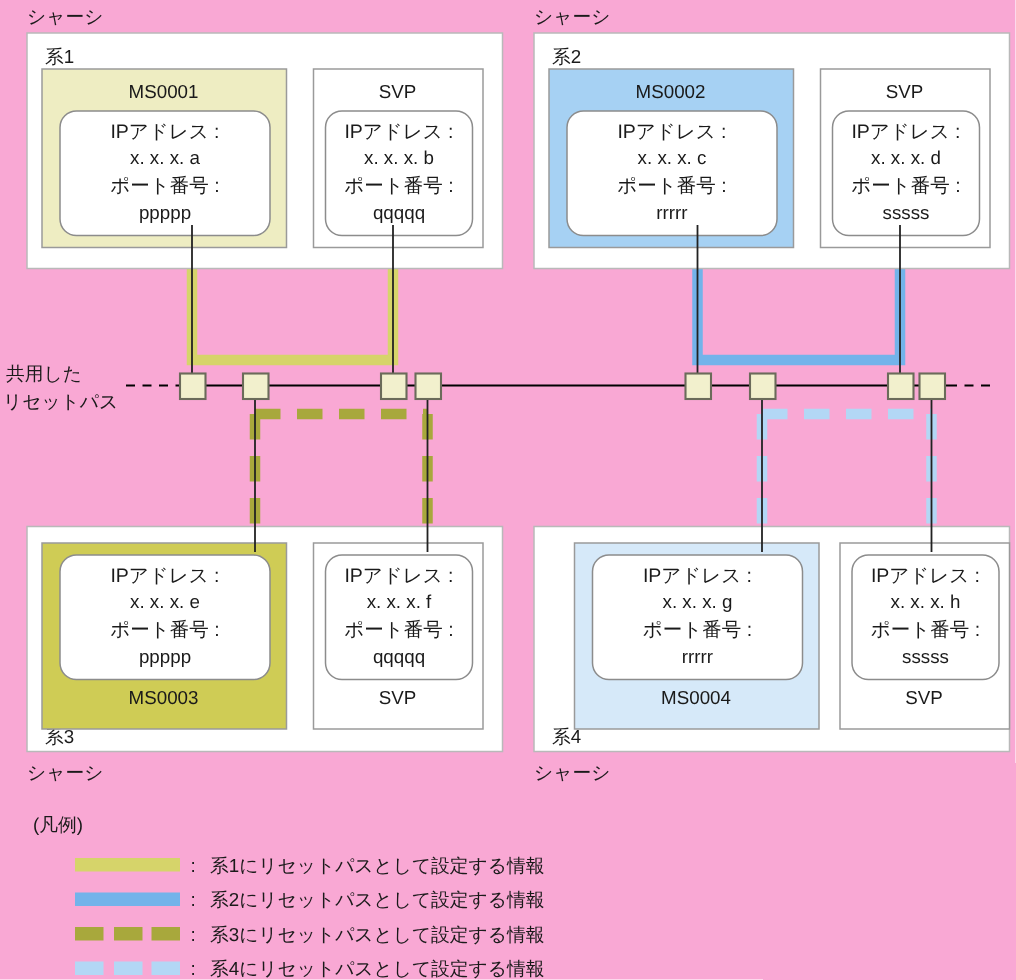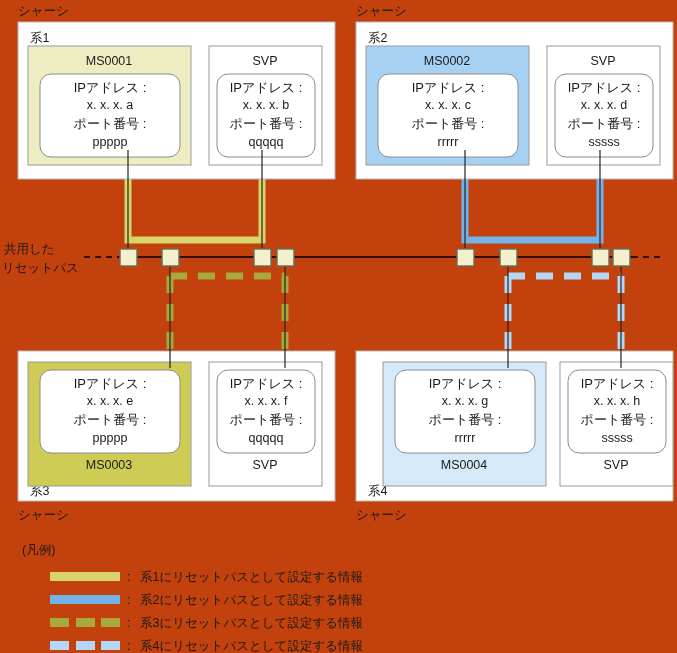--- a/index.html
+++ b/index.html
@@ -10,21 +10,21 @@
   }
   body {
     font-family: "Liberation Sans", "DejaVu Sans", sans-serif;
     color: #1a1a1a;
   }
   #page {
     position: relative;
     width: 677px;
     height: 653px;
     overflow: hidden;
-    background: #c2410c;
+    background: #f9a8d4;
   }
   #diagram {
     position: absolute;
     left: 0;
     top: 0;
     width: 677px;
     height: 653px;
   }
   .lbl {
     font-family: "Liberation Sans", "DejaVu Sans", sans-serif;

